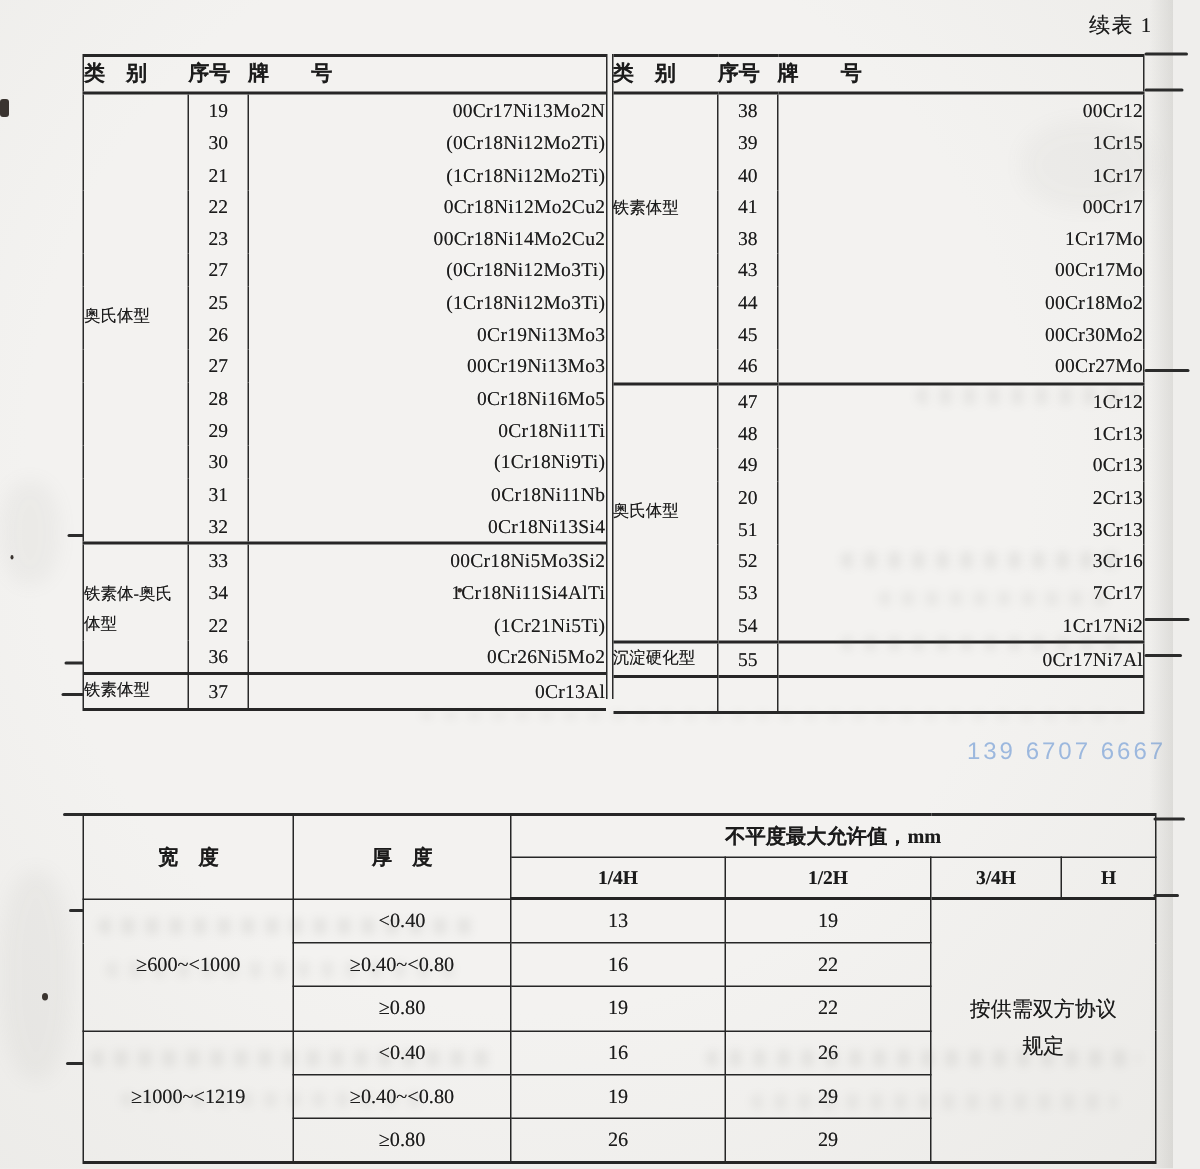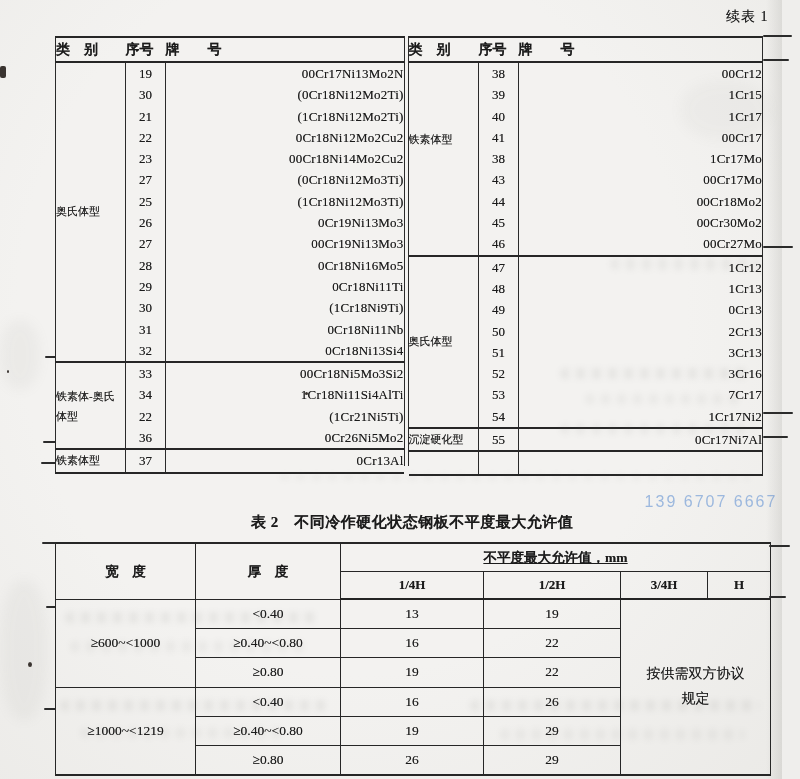--- a/index.html
+++ b/index.html
@@ -36,21 +36,21 @@
              color:#9db9dc;font-family:"Liberation Sans","DejaVu Sans",sans-serif;}
   .watermark .w1{font-size:14px;letter-spacing:9px;line-height:17px;color:#a3bcda;}
   .watermark .w2{font-size:16px;letter-spacing:2px;line-height:18px;color:#9cb8de;}
 
   
   table.t2{position:absolute;left:55px;top:542px;width:715px;border-collapse:collapse;table-layout:fixed;
            border-top:2.5px solid #262626;border-bottom:2.5px solid #262626;}
   .t2 th,.t2 td{border:1.5px solid #262626;padding:0;text-align:center;}
   .t2 th{font-weight:bold;}
   .t2 tr.r1 th{height:27px;line-height:27px;font-size:13.5px;}
-  .t2 th.merged{font-size:14px;text-decoration:underline;}
+  .t2 th.merged{font-size:14px;}
   .t2 tr.r2 th{height:26px;line-height:26px;font-size:13px;border-bottom:2.2px solid #242424;}
   .t2 td{height:28.2px;line-height:28.2px;font-size:13.5px;}
   .t2 td.agree{vertical-align:middle;font-size:14px;}
   .t2 td.agree .wrapagree{display:inline-block;width:102px;word-break:break-all;line-height:25px;text-align:center;}
 
   
   .tick{position:absolute;height:2px;background:#2b2b2b;border-radius:1px;}
   .speck{position:absolute;background:#3a3430;border-radius:50%;}
   .sm{position:absolute;filter:blur(3px);opacity:.12;border-radius:6px;
       background:repeating-linear-gradient(90deg, rgba(110,110,105,.8) 0 9px, rgba(110,110,105,0) 9px 16px);}
@@ -216,21 +216,21 @@
           </tr>
       <tr>
             <td class="no">48</td>
             <td class="gr">1Cr13</td>
           </tr>
       <tr>
             <td class="no">49</td>
             <td class="gr">0Cr13</td>
           </tr>
       <tr>
-            <td class="no">50</td>
+            <td class="no">20</td>
             <td class="gr">2Cr13</td>
           </tr>
       <tr>
             <td class="no">51</td>
             <td class="gr">3Cr13</td>
           </tr>
       <tr>
             <td class="no">52</td>
             <td class="gr">3Cr16</td>
           </tr>
@@ -254,21 +254,20 @@
           </tr>
     </tbody>
       </table>
   </div>
 
 
   <div class="watermark">
     <div class="w2">139 6707 6667</div>
   </div>
 
-  <div class="t2-title ink">表 2　不同冷作硬化状态钢板不平度最大允许值</div>
 
   <table class="t2 ink">
     <colgroup>
         <col style="width:140px">
         <col style="width:145px">
         <col style="width:143px">
         <col style="width:137px">
         <col style="width:87px">
         <col style="width:63px">
       </colgroup>

